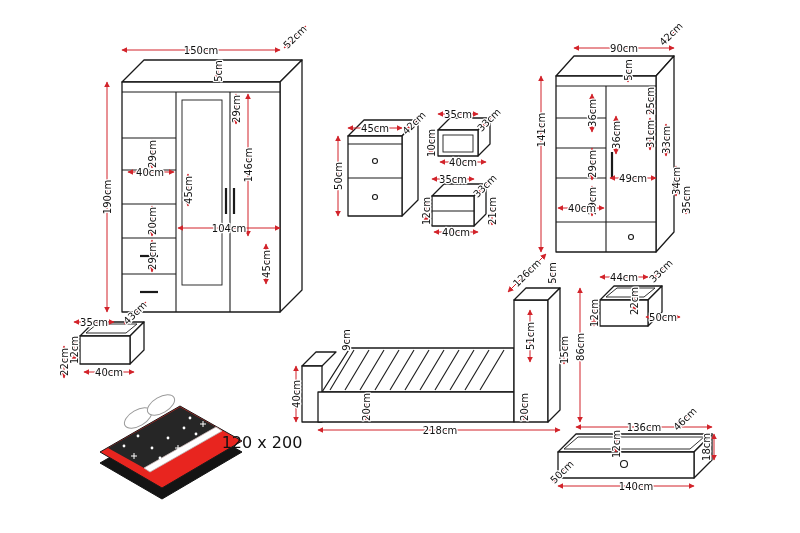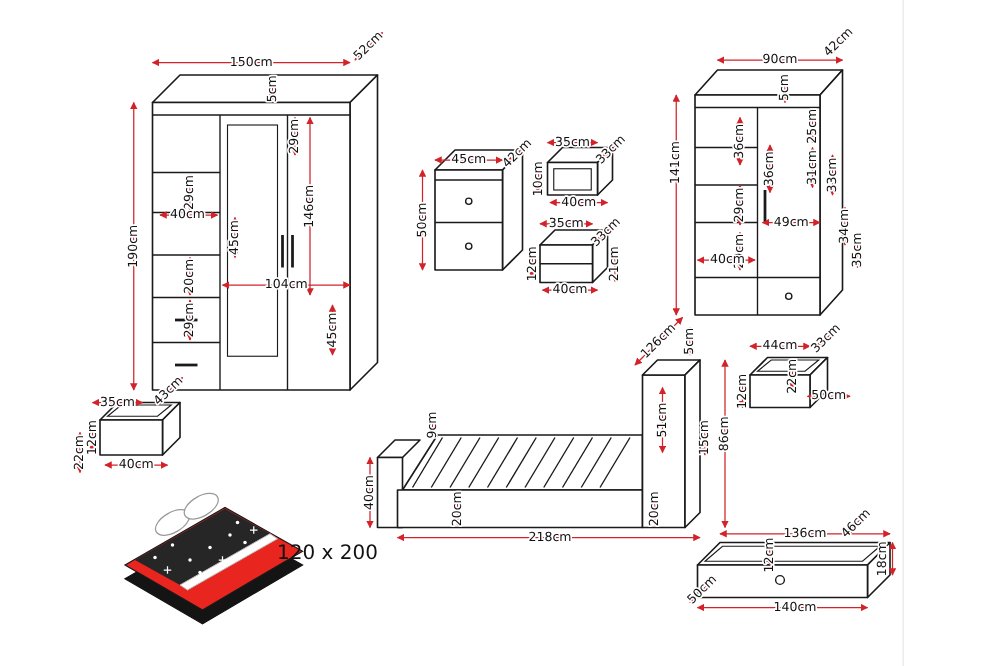--- a/index.html
+++ b/index.html
@@ -1,16 +1,16 @@
 <!DOCTYPE html>
 <html><head>
 <meta charset="utf-8">
 <style>
   html,body{margin:0;padding:0;background:#fff;}
-  .stage{position:relative;width:722px;height:533px;background:#ffffff;overflow:hidden;outline:1px solid #e8e8e8;}
+  .stage{position:relative;width:800px;height:533px;background:#ffffff;overflow:hidden;outline:1px solid #e8e8e8;}
   svg{display:block;}
   .face{fill:#ffffff;stroke:#1a1a1a;stroke-width:1.3;stroke-linejoin:round;}
   .ol{stroke:#1a1a1a;stroke-width:1.1;fill:none;}
   .olb{stroke:#1a1a1a;stroke-width:2.2;fill:none;}
   .inner{fill:none;stroke:#1a1a1a;stroke-width:0.9;}
   .dl{stroke:#d2232a;stroke-width:1;fill:none;}
   .dim{font:10px "DejaVu Sans", sans-serif;fill:#111;stroke:#ffffff;stroke-width:2.6px;
        paint-order:stroke;stroke-linejoin:round;text-anchor:middle;dominant-baseline:central;}
   .size-label{font:16px "DejaVu Sans", sans-serif;fill:#111;text-anchor:middle;dominant-baseline:central;}
 </style>

